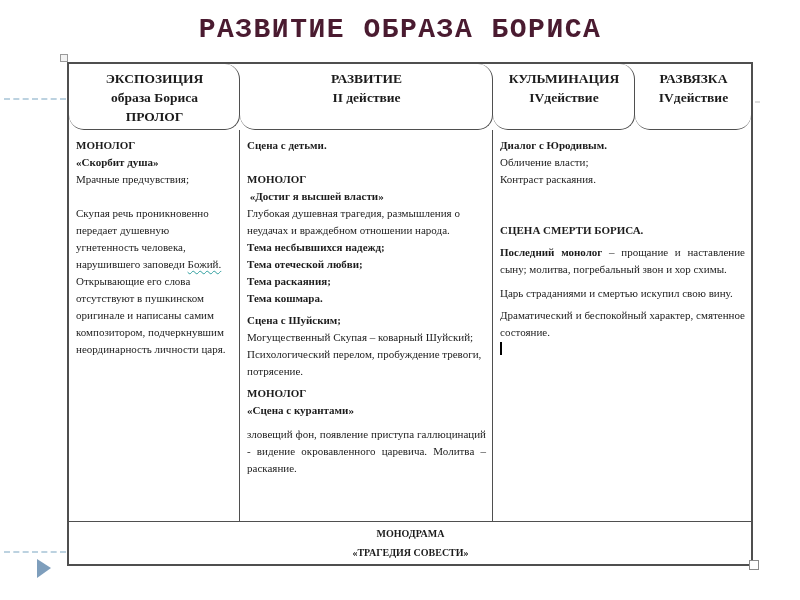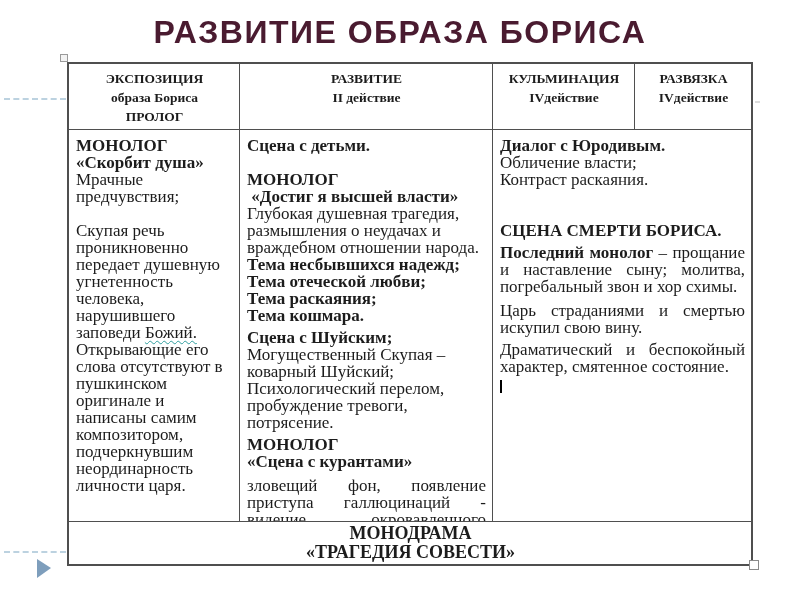--- a/index.html
+++ b/index.html
@@ -6,23 +6,23 @@
   body{
     width:800px;height:600px;position:relative;overflow:hidden;
     background:#ffffff;
     font-family:"Liberation Serif", serif;
   }
   .slide{position:absolute;inset:0;background:#ffffff;}
 
   .title{
     position:absolute;top:14px;left:0;width:100%;
     text-align:center;
-    font-family:Liberation Sans, sans-serif;
+    font-family:Liberation Mono, monospace;
     font-weight:bold;
-    font-size:32px;
+    font-size:28px;
     letter-spacing:1.5px;
     color:#4a1b30;
     white-space:nowrap;
   }
 
   
   .tbl{
     position:absolute;left:67px;top:62px;width:686px;height:504px;
     display:grid;
     grid-template-columns:171px 253px 142px 116px;
@@ -30,33 +30,33 @@
     border:2px solid #4f4f4f;
     box-sizing:border-box;
     background:#fff;
     color:#1c1c1c;
   }
   .cell{
     border-right:1px solid #4f4f4f;
     border-bottom:1px solid #4f4f4f;
     box-sizing:border-box;
     padding:7px 6px 4px 7px;
-    font-size:17px;line-height:17px;
+    font-size:11px;line-height:17px;
     overflow:hidden;
   }
   .cell.lastcol{border-right:none;}
   .hd{
     text-align:center;font-weight:bold;
-    font-size:13.5px;line-height:19px;padding-top:5px;
+    font-size:13.5px;line-height:19px;padding-top:5px;border-radius:15px;
   }
   .merged{grid-column:3/5;}
   .ftr{
     grid-column:1/5;border-right:none;border-bottom:none;
     text-align:center;font-weight:bold;
-    font-size:18px;line-height:19px;padding-top:2px;
+    font-size:10px;line-height:19px;padding-top:2px;
   }
   .para{margin:0;}
   .para.sp{margin-top:5px;}
   .para.blank{height:17px;}
   .bold{font-weight:bold;}
   .justify{text-align:justify;margin-top:7px;}
   .squiggle{
     text-decoration:underline;
     text-decoration-style:wavy;
     text-decoration-color:#2f9e9e;

